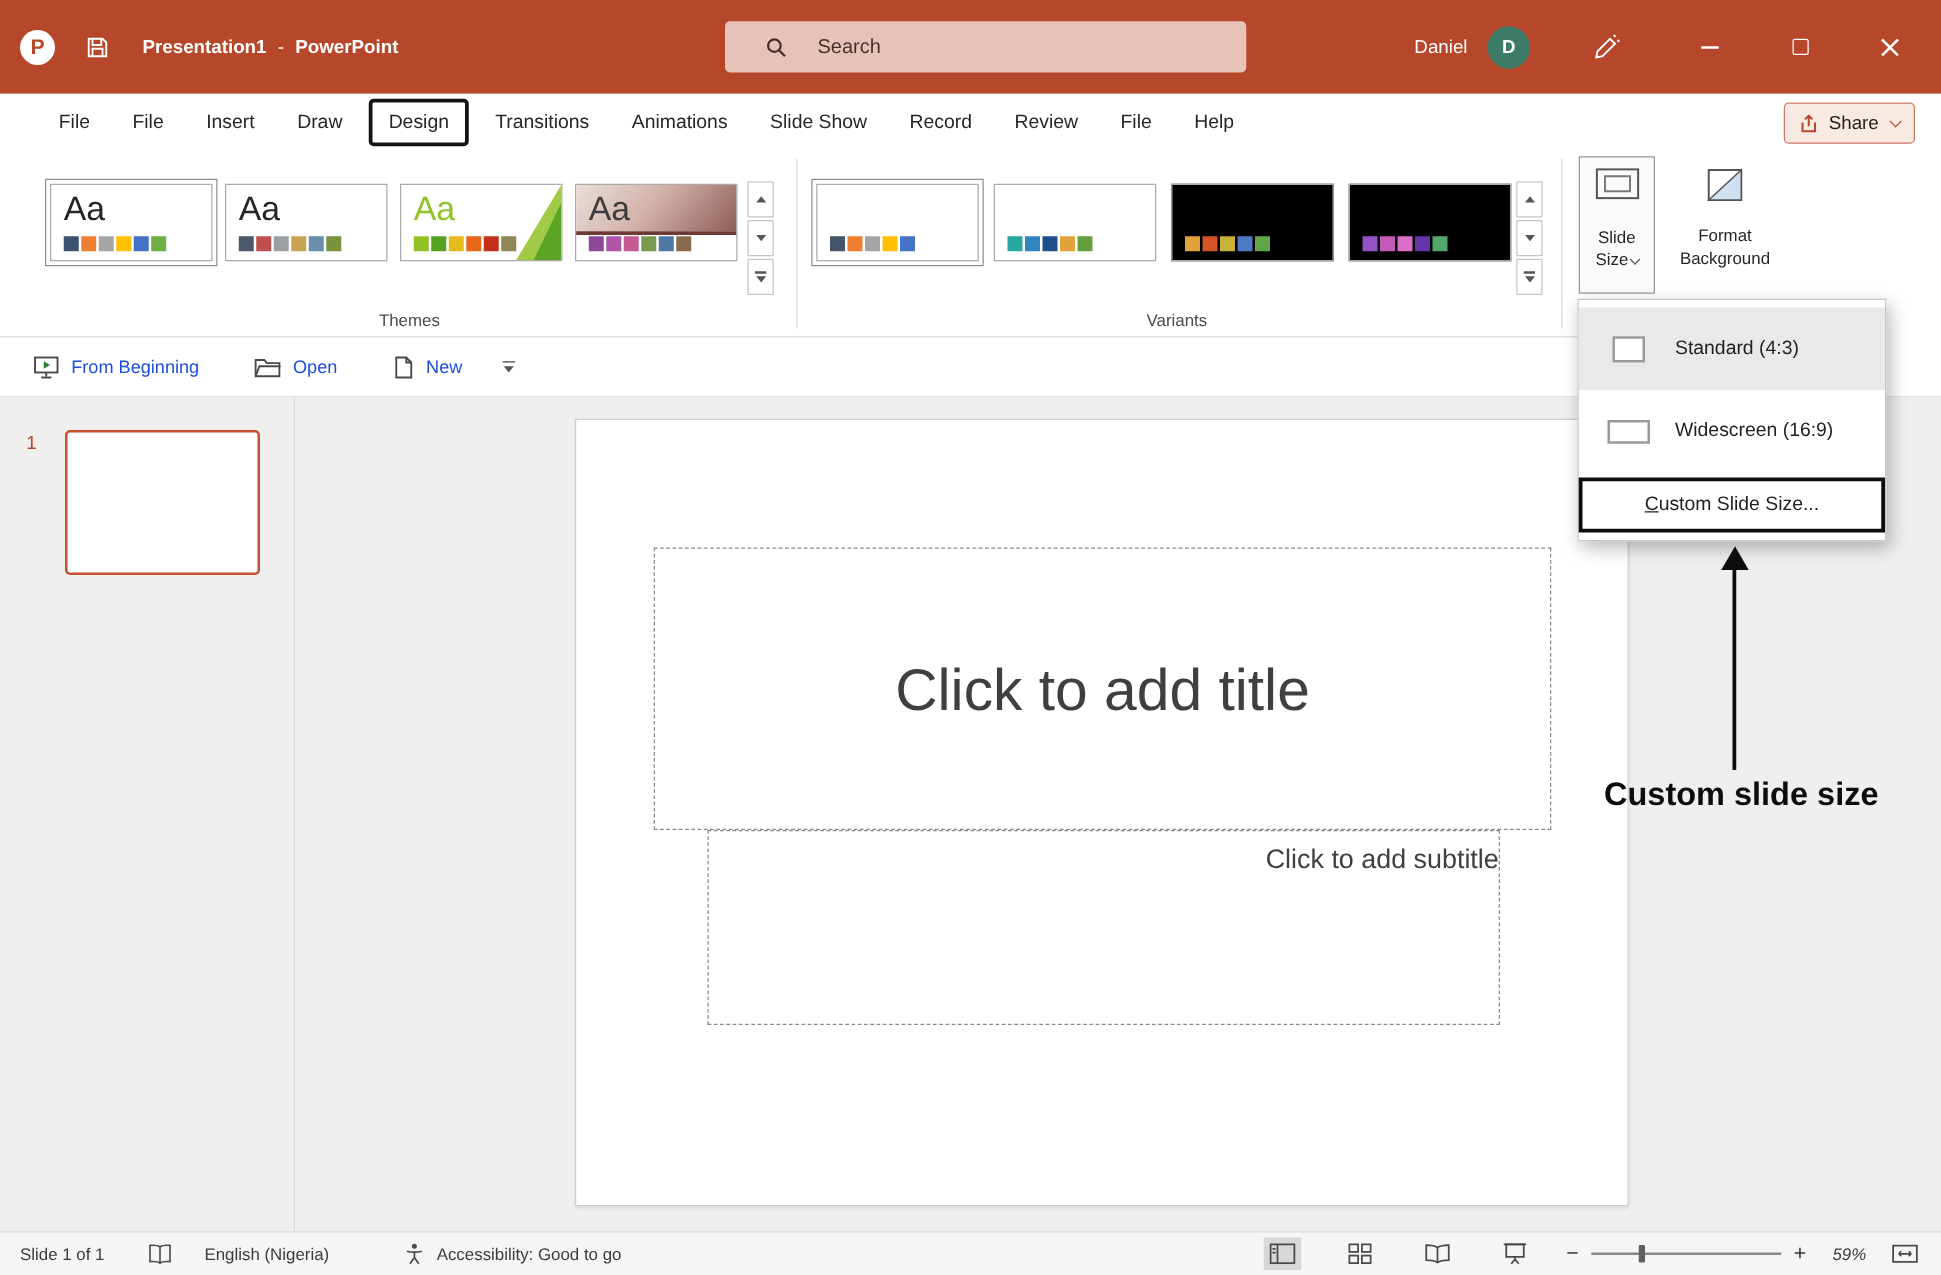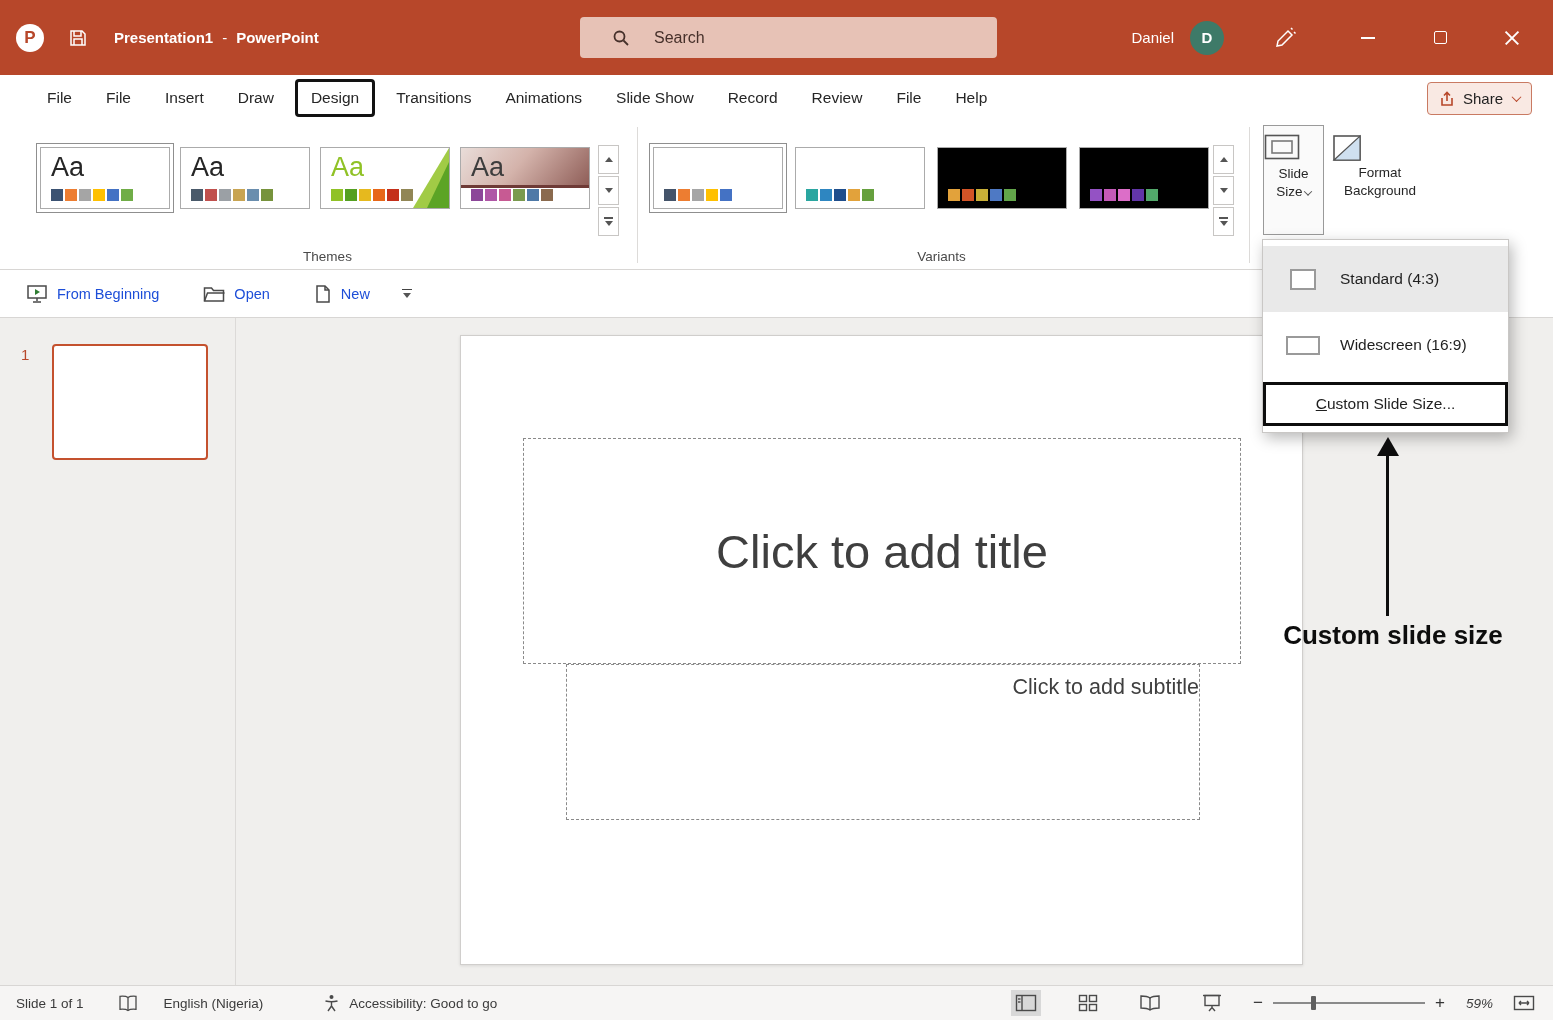--- a/index.html
+++ b/index.html
@@ -45,21 +45,21 @@
   .card .strip { position:absolute; left:10px; bottom:7px; display:flex; gap:2px; }
   .card .strip span { width:12px; height:12px; display:block; }
   .gallery-top { position:absolute; left:0; top:0; right:0; height:40px; background:linear-gradient(130deg,#E9DDD9 0%,#D4B3AB 45%,#8F5E58 100%); border-bottom:3px solid #6E3A36; }
   .facet-deco { position:absolute; right:0; top:0; }
   .scrollcol { position:absolute; top:24px; width:21px; }
   .scrollbtn { width:21px; height:29px; border:1px solid #C8C6C4; background:#fff; display:flex; align-items:center; justify-content:center; margin-bottom:2px; flex-direction:column; gap:2px; }
   .tri-up { width:0; height:0; border-left:4px solid transparent; border-right:4px solid transparent; border-bottom:5px solid #555; }
   .tri-down { width:0; height:0; border-left:4px solid transparent; border-right:4px solid transparent; border-top:5px solid #555; }
   .more-bar { width:9px; height:1.5px; background:#555; }
   .grouplabel { position:absolute; bottom:5px; font-size:13.5px; color:#4a4a4a; text-align:center; }
-  .bigbtn { position:absolute; top:4px; height:110px; display:flex; flex-direction:column; align-items:flex-start; padding-top:8px; gap:1px; font-size:13.5px; color:#262626; text-align:center; }
+  .bigbtn { position:absolute; top:4px; height:110px; display:flex; flex-direction:column; align-items:center; padding-top:8px; gap:17px; font-size:13.5px; color:#262626; text-align:center; }
   .bigbtn .lbl { line-height:1.35; }
   .bigbtn .chev { color:#555; width:6px; height:6px; border-width:1.5px; margin-left:2px; }
   .slide-size-btn { left:1263px; width:61px; border:1px solid #9A9A9A; background:#FAFAFA; }
   .format-bg-btn { left:1332px; width:96px; }
   .ribbon-collapse { position:absolute; right:26px; bottom:9px; color:#555; }
   .ribbon-collapse .chev { width:8px; height:8px; border-width:1.6px; }
 
   
   .quickbar { position:absolute; left:0; top:270px; width:1553px; height:48px; background:#fff; border-bottom:1px solid #D8D6D4; display:flex; align-items:center; padding-left:26px; }
   .qitem { display:flex; align-items:center; gap:9px; font-size:14.5px; color:#1d4ed8; margin-right:44px; }

